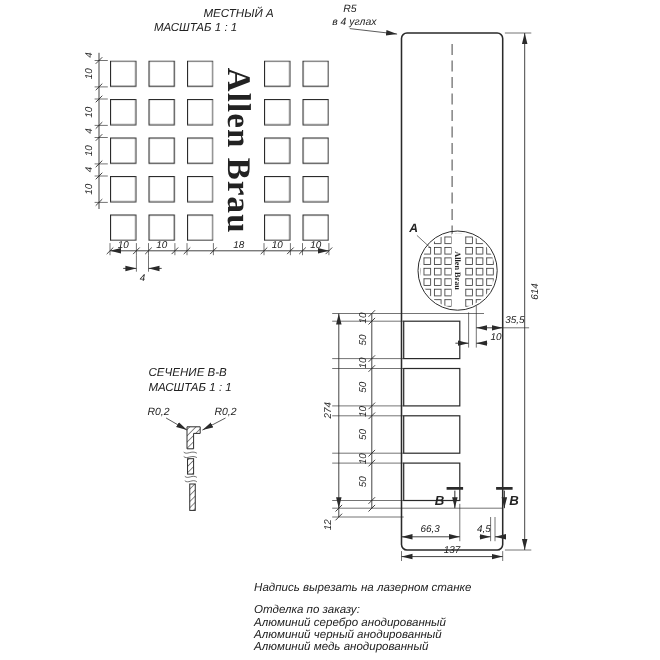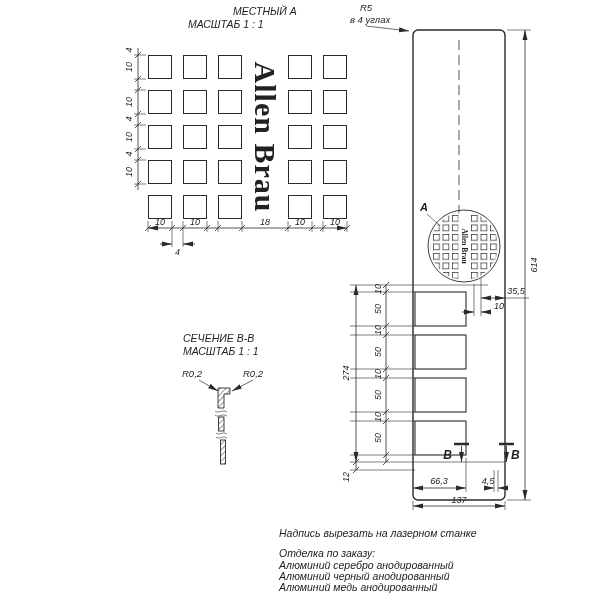--- a/index.html
+++ b/index.html
@@ -1,16 +1,16 @@
 <!DOCTYPE html>
 <html><head>
 <meta charset="utf-8">
 <style>
   html,body{margin:0;padding:0;background:#fff;}
-  .page{position:relative;width:520px;height:600px;background:#fff;overflow:hidden;margin-left:48px;}
+  .page{position:relative;width:520px;height:600px;background:#fff;overflow:hidden;}
   svg{display:block;}
   text{font-family:"Liberation Sans",sans-serif;font-style:italic;fill:#222;}
   .ttl{font-size:10.5px;}
   .dim{font-size:9px;}
   .dim10{font-size:9.5px;}
   .note{font-size:10.5px;}
   .bb{font-size:12px;font-weight:bold;}
   .lab{font-size:11px;font-weight:bold;}
   .brandL{font-family:"Liberation Serif",serif;font-style:normal;font-weight:bold;font-size:30px;letter-spacing:1px;}
   .brandS{font-family:"Liberation Serif",serif;font-style:normal;font-weight:bold;font-size:7.5px;}

